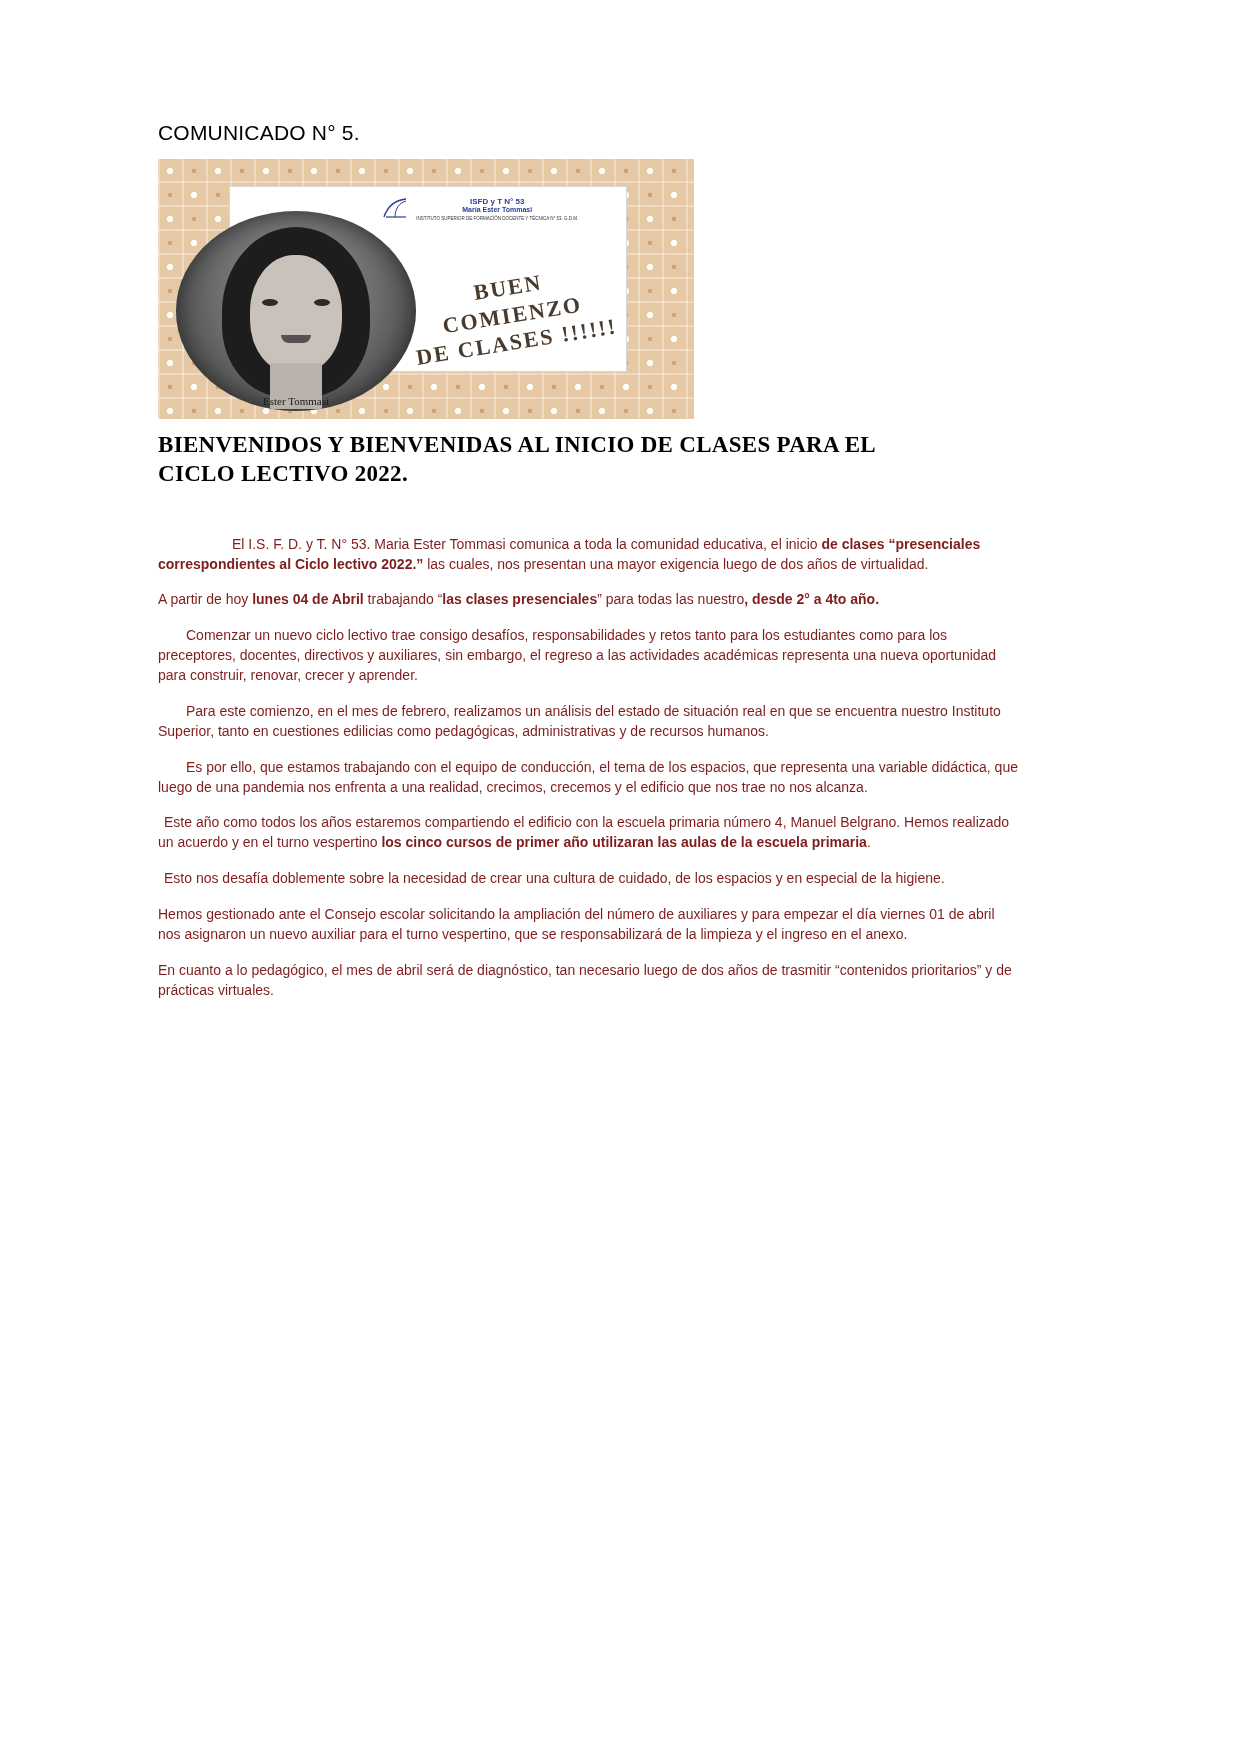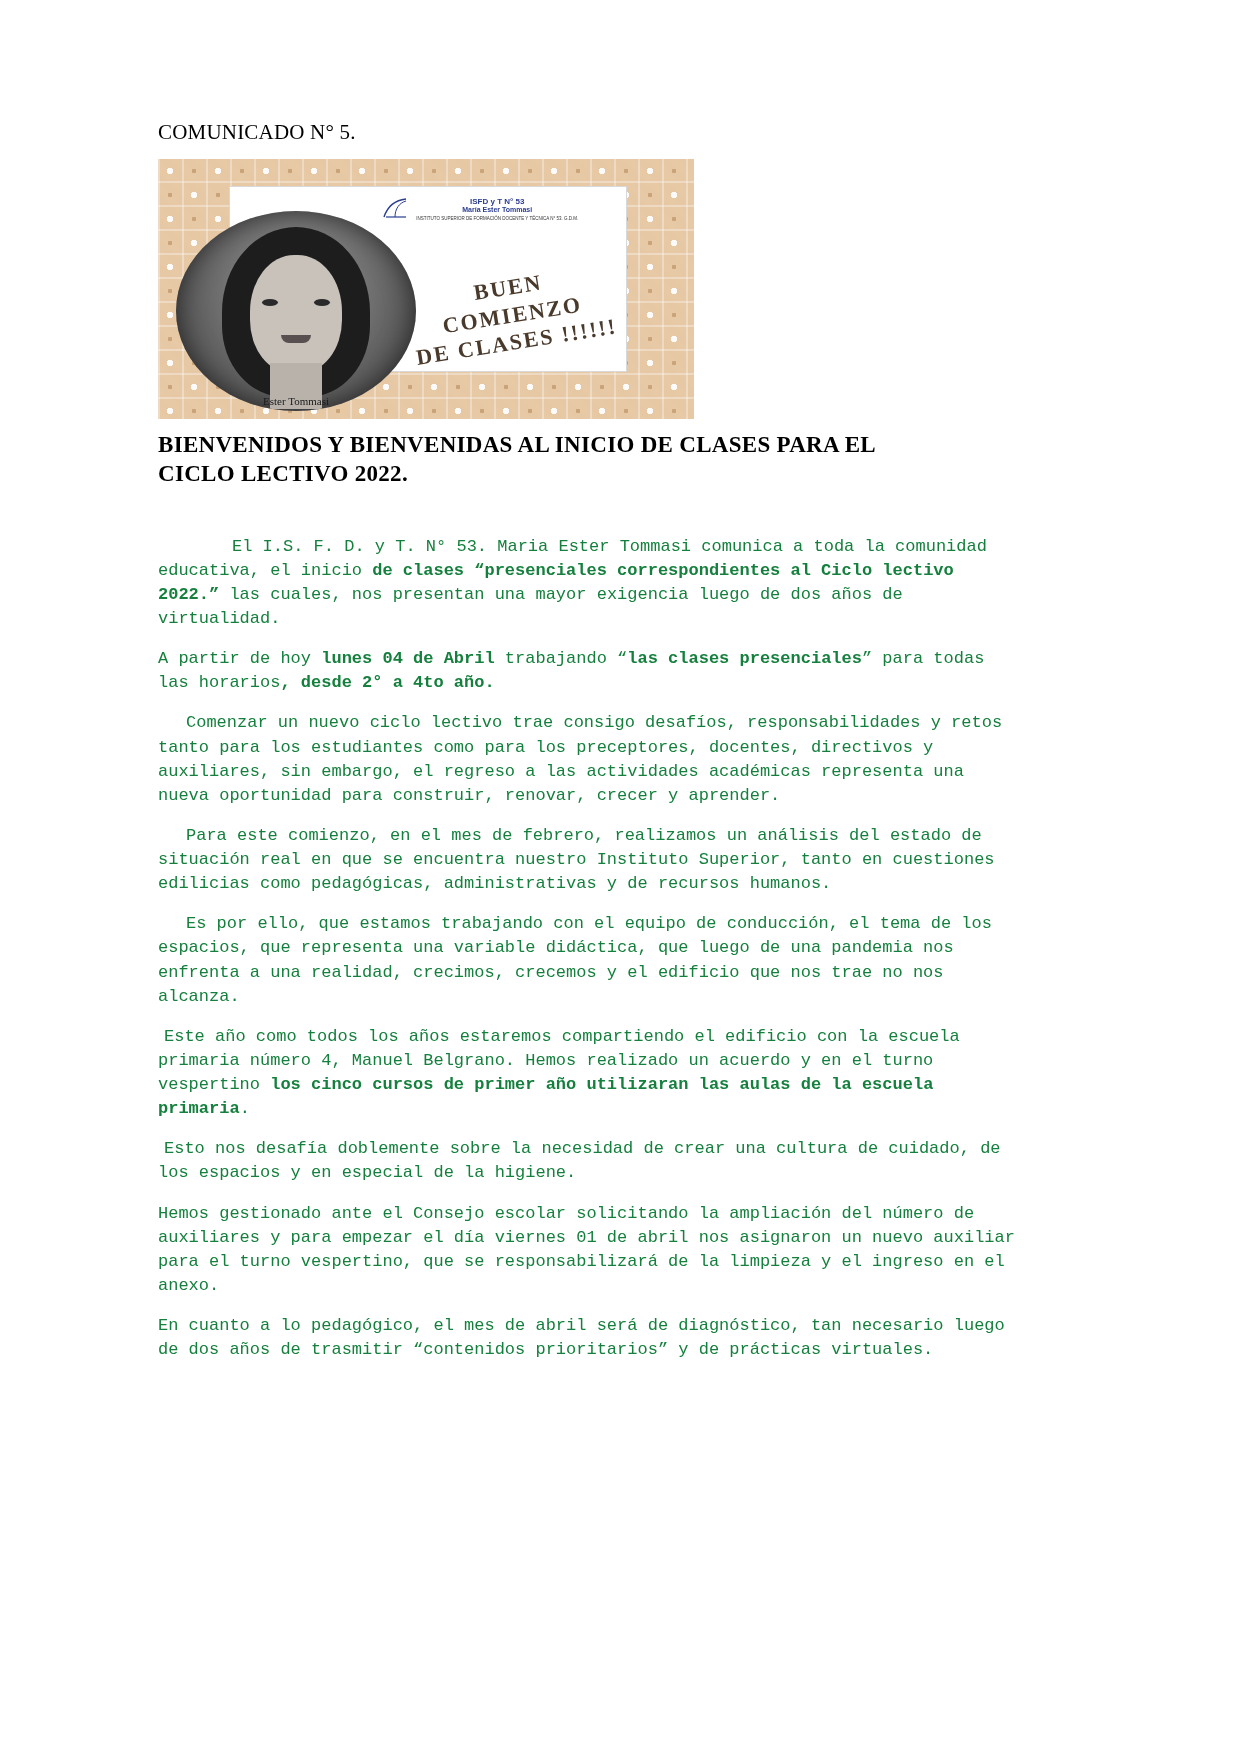--- a/index.html
+++ b/index.html
@@ -21,21 +21,21 @@
     height: 1755px;
     background: #fff;
   }
   .content {
     position: absolute;
     left: 158px;
     top: 120px;
     width: 860px;
   }
   .doc-header {
-    font-family: Liberation Serif, serif;
+    font-family: Liberation Sans, sans-serif;
     font-size: 21px;
     line-height: 1.2;
     margin: 0 0 14px 0;
     letter-spacing: 0.2px;
   }
 
   
   .figure {
     width: 536px;
     height: 260px;
@@ -202,24 +202,24 @@
     font-size: 23px;
     line-height: 1.25;
     letter-spacing: 0.3px;
     margin: 12px 0 0 0;
   }
   .welcome .line2 { display: block; }
 
   
   .body-text {
     margin-top: 46px;
-    font-family: Liberation Mono, monospace;
-    font-size: 17px;
+    font-family: Liberation Sans, sans-serif;
+    font-size: 14px;
     line-height: 1.42;
-    color: #15803d;
+    color: #7f1d1d;
     text-align: left;
   }
   .body-text p {
     margin: 0 0 16px 0;
   }
   .body-text p.indent {
     text-indent: 74px;
   }
   .body-text p.indent-sm {
     text-indent: 28px;
@@ -275,21 +275,21 @@
 
     <div class="welcome">
       <span>BIENVENIDOS  Y BIENVENIDAS   AL  INICIO DE CLASES PARA EL</span>
       <span class="line2">CICLO LECTIVO 2022.</span>
     </div>
 
     <div class="body-text">
 
       <p class="indent"><span>El I.S. F. D. y T. N° 53. Maria Ester Tommasi  comunica a toda la comunidad educativa, el inicio </span><b>de clases “presenciales correspondientes al Ciclo lectivo 2022.”</b><span> las cuales, nos  presentan una mayor exigencia  luego de   dos   años de virtualidad.</span></p>
 
-      <p><span>A partir de hoy  </span><b>lunes 04 de Abril</b><span> trabajando “</span><b>las clases  presenciales</b><span>” para todas las horarios</span><b>, desde 2° a 4to año.</b></p>
+      <p><span>A partir de hoy  </span><b>lunes 04 de Abril</b><span> trabajando “</span><b>las clases  presenciales</b><span>” para todas las nuestro</span><b>, desde 2° a 4to año.</b></p>
 
       <p class="indent-sm">Comenzar un nuevo ciclo lectivo trae consigo desafíos, responsabilidades y retos tanto para los estudiantes como para  los preceptores, docentes, directivos y  auxiliares, sin embargo, el regreso a las actividades académicas representa una nueva   oportunidad para construir, renovar, crecer y aprender.</p>
 
       <p class="indent-sm">Para este comienzo, en  el mes de febrero, realizamos un análisis del estado de situación real en que se encuentra nuestro  Instituto  Superior, tanto en cuestiones edilicias como pedagógicas, administrativas y de  recursos humanos.</p>
 
       <p class="indent-sm">Es por ello, que estamos   trabajando con el equipo de conducción, el tema de los espacios, que representa una variable didáctica, que luego de una pandemia nos enfrenta a una realidad, crecimos, crecemos y el edificio que nos trae no nos alcanza.</p>
 
       <p class="lead-space"><span>Este año como todos los años estaremos compartiendo el edificio con la escuela primaria número 4, Manuel Belgrano.  Hemos realizado un acuerdo y en el turno vespertino </span><b>los cinco cursos de primer año utilizaran las aulas de la escuela primaria</b><span>.</span></p>
 
       <p class="lead-space">Esto nos desafía doblemente sobre la necesidad de crear una cultura de cuidado, de los espacios y en especial de la higiene.</p>

